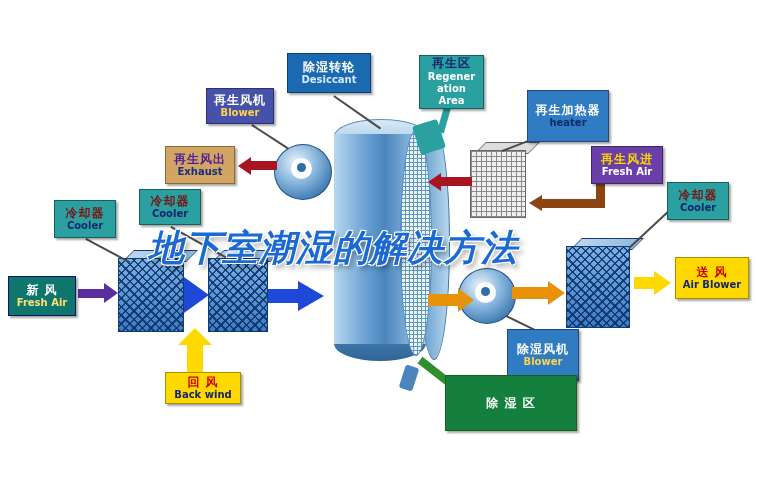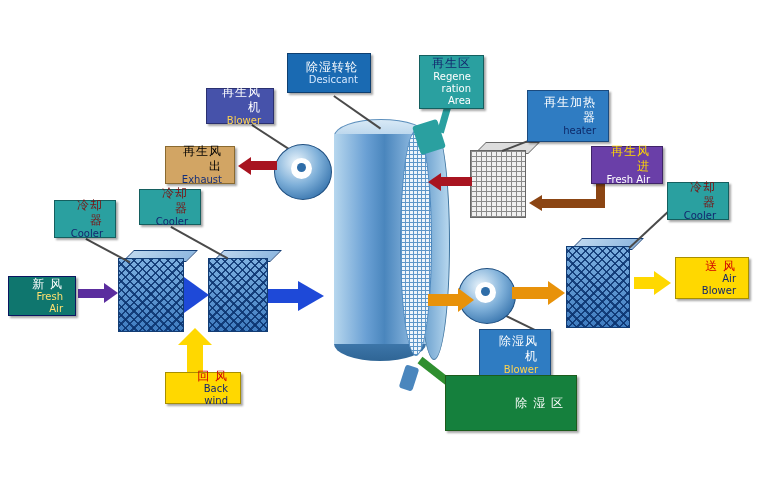--- a/index.html
+++ b/index.html
@@ -1,21 +1,21 @@
 <!DOCTYPE html>
 <html><head>
 <meta charset="utf-8">
 <style>
   html,body{margin:0;padding:0;background:#fff}
   .stage{position:relative;width:757px;height:488px;background:#ffffff;overflow:hidden;
          font-family:"DejaVu Sans","Liberation Sans",sans-serif}
   .abs{position:absolute}
   .lbl{position:absolute;display:flex;flex-direction:column;align-items:center;justify-content:center;
-       text-align:right;border:1px solid #2b2b2b;box-shadow:1.5px 1.5px 2px rgba(0,0,0,.35);
-       line-height:1.22;font-weight:normal;padding:12px;box-sizing:border-box;z-index:10}
+       text-align:center;border:1px solid #2b2b2b;box-shadow:1.5px 1.5px 2px rgba(0,0,0,.35);
+       line-height:1.22;font-weight:bold;padding:6px;box-sizing:border-box;z-index:10}
   .zh{font-size:12px;letter-spacing:1px;width:100%}
   .en{font-size:10px;width:100%;word-wrap:break-word}
   .lab-teal{background:#2aa0a0;border-color:#145f5f}
   .lab-teal .zh{color:#7a1515}.lab-teal .en{color:#13276e}
   .lab-teal2{background:#2aa0a0;border-color:#145f5f}
   .lab-teal2 .zh{color:#13276e}.lab-teal2 .en{color:#ffffff}
   .lab-yellow{background:#ffd800;border-color:#a88f00}
   .lab-yellow .zh{color:#d00000}.lab-yellow .en{color:#13276e}
   .lab-blue{background:#2f7cc2;border-color:#1b4a7e}
   .lab-blue .zh{color:#ffffff}.lab-blue .en{color:#ffd34d}
@@ -25,21 +25,21 @@
   .lab-deepblue .zh{color:#ffffff}.lab-deepblue .en{color:#d6e9ff}
   .lab-navy{background:#0f766e;border-color:#0b1560}
   .lab-navy .zh{color:#ffffff}.lab-navy .en{color:#ffe070}
   .lab-purple{background:#6a3fa8;border-color:#3f2468}
   .lab-purple .zh{color:#ffd700}.lab-purple .en{color:#ffffff}
   .lab-indigo{background:#4652aa;border-color:#2a3070}
   .lab-indigo .zh{color:#ffffff}.lab-indigo .en{color:#ffd34d}
   .lab-green{background:#15803d;border-color:#1c5c1c}
   .lab-green .zh{color:#ffffff}.lab-green .en{color:#ffffff}
   .lab-tan{background:#d2a564;border-color:#8a6a30}
-  .lab-tan .zh{color:#000000}.lab-tan .en{color:#15307a}
+  .lab-tan .zh{color:#4c1d95}.lab-tan .en{color:#15307a}
   .hatchblue{background:
      repeating-linear-gradient(45deg, rgba(10,50,110,.85) 0 1.5px, rgba(0,0,0,0) 1.5px 6px),
      repeating-linear-gradient(-45deg, rgba(10,50,110,.85) 0 1.5px, rgba(0,0,0,0) 1.5px 6px),
      linear-gradient(180deg,#7db0e0,#3f7cc0);
      border:1px solid #123c74}
   .boxtop{background:linear-gradient(90deg,#bcd6ee,#8fb8e0);border:1px solid #123c74;
      transform:skewX(-45deg);transform-origin:0 100%}
   .hatchgray{background:
      repeating-linear-gradient(0deg,#8a8a8a 0 1px,transparent 1px 5px),
      repeating-linear-gradient(90deg,#8a8a8a 0 1px,transparent 1px 5px),
@@ -158,22 +158,23 @@
     <span class="en">Cooler</span>
   </div>
   <div class="lbl lab-yellow" style="left:675px;top:257px;width:74px;height:42px">
     <span class="zh">送 风</span>
     <span class="en">Air Blower</span>
   </div>
   <div class="lbl lab-yellow" style="left:165px;top:372px;width:76px;height:32px">
     <span class="zh">回 风</span>
     <span class="en">Back wind</span>
   </div>
-  <div class="lbl lab-blue" style="left:479px;top:329px;width:72px;height:52px">
+  <div class="lbl lab-blue" style="left:507px;top:329px;width:72px;height:52px">
     <span class="zh">除湿风机</span>
     <span class="en">Blower</span>
   </div>
   <div class="lbl lab-green" style="left:445px;top:375px;width:132px;height:56px">
     <span class="zh">除 湿 区</span>
   </div>
 
+  <div class="title">地下室潮湿的解决方法</div>
 
 </div>
 
 </body></html>

